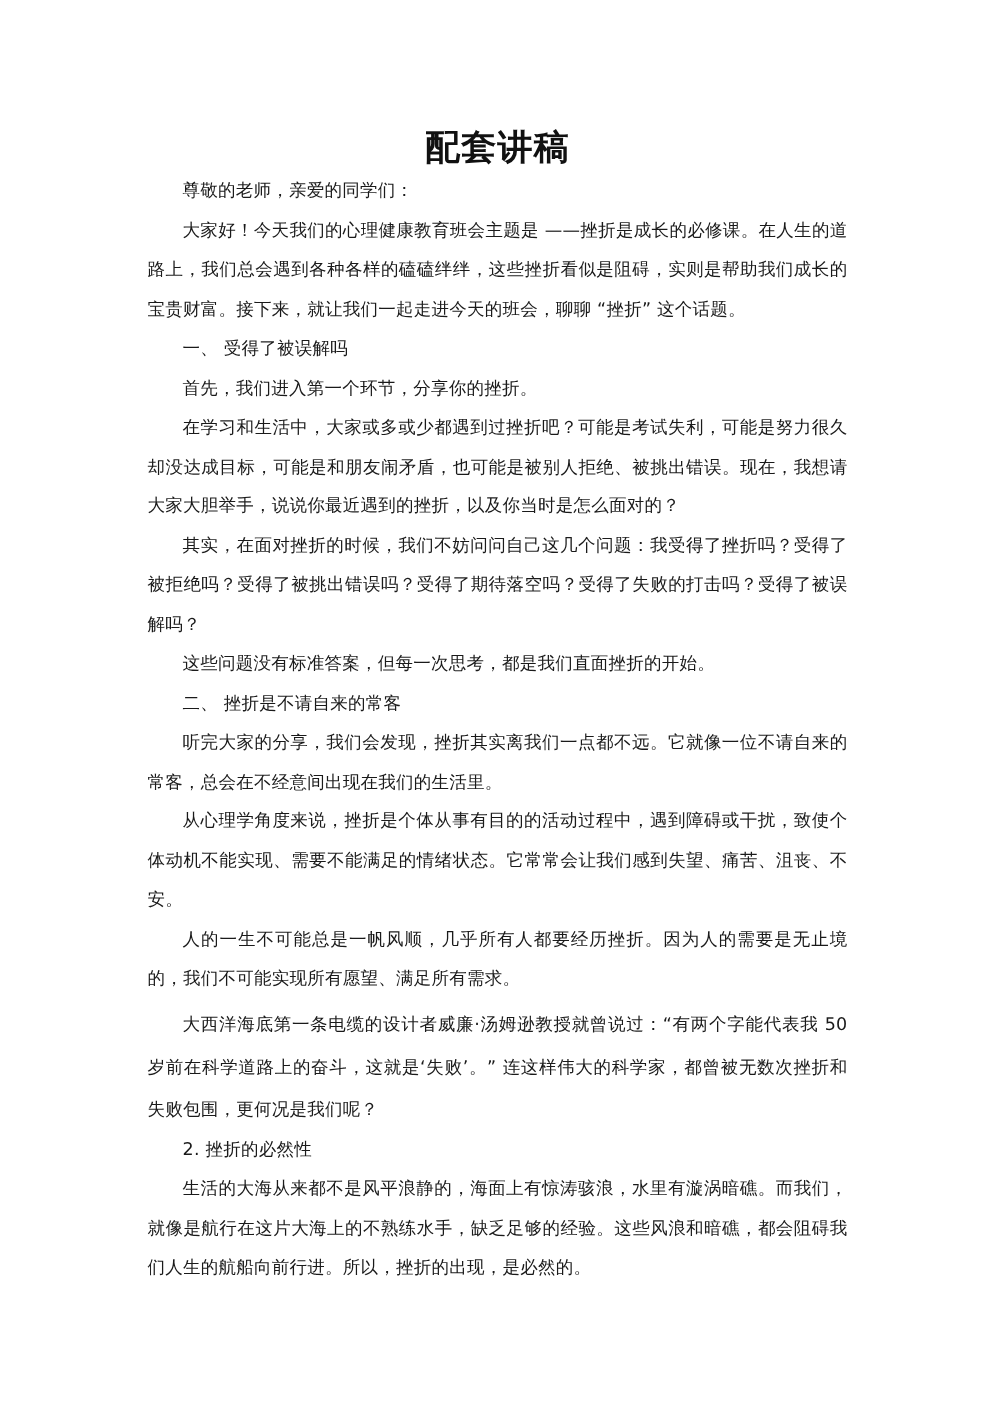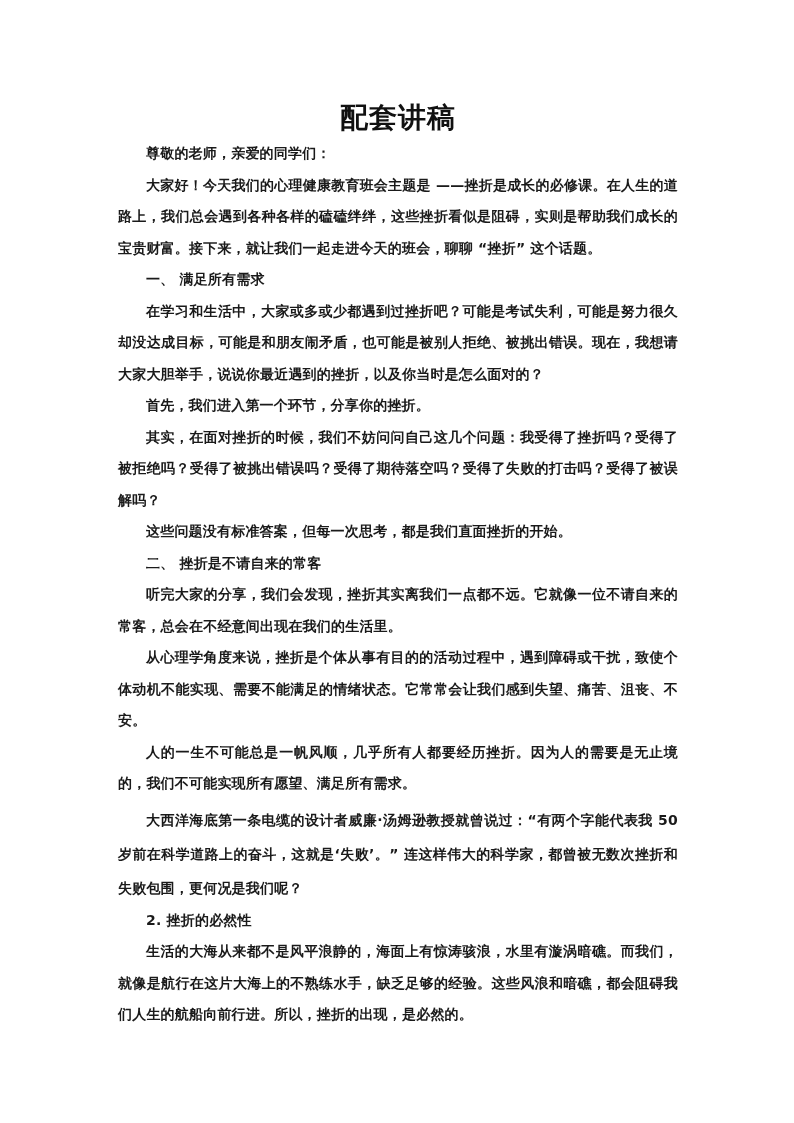--- a/index.html
+++ b/index.html
@@ -32,21 +32,20 @@
       font-family: "DejaVu Serif", "Liberation Serif", serif;
       letter-spacing: 1px;
       color: #111;
       line-height: 34px;
     }
     .body-flow {
       position: absolute;
       left: 0;
       top: 138px;
       width: 560px;
-      font-weight: bold;
     }
     p {
       margin: 0;
       font-size: 14px;
       line-height: 31.5px;
       text-indent: 28px;
       text-align: justify;
       letter-spacing: 0.2px;
     }
     p.heading { text-indent: 28px; }
@@ -54,23 +53,23 @@
   </style>
 </head>
 <body>
 
 <div class="page">
   <div class="title">配套讲稿</div>
 
   <div class="body-flow">
     <p>尊敬的老师，亲爱的同学们：</p>
     <p>大家好！今天我们的心理健康教育班会主题是 ——挫折是成长的必修课。在人生的道路上，我们总会遇到各种各样的磕磕绊绊，这些挫折看似是阻碍，实则是帮助我们成长的宝贵财富。接下来，就让我们一起走进今天的班会，聊聊 “挫折” 这个话题。</p>
-    <p class="heading">一、 满足所有需求</p>
+    <p class="heading">一、 受得了被误解吗</p>
+    <p>首先，我们进入第一个环节，分享你的挫折。</p>
     <p>在学习和生活中，大家或多或少都遇到过挫折吧？可能是考试失利，可能是努力很久却没达成目标，可能是和朋友闹矛盾，也可能是被别人拒绝、被挑出错误。现在，我想请大家大胆举手，说说你最近遇到的挫折，以及你当时是怎么面对的？</p>
-    <p>首先，我们进入第一个环节，分享你的挫折。</p>
     <p>其实，在面对挫折的时候，我们不妨问问自己这几个问题：我受得了挫折吗？受得了被拒绝吗？受得了被挑出错误吗？受得了期待落空吗？受得了失败的打击吗？受得了被误解吗？</p>
     <p>这些问题没有标准答案，但每一次思考，都是我们直面挫折的开始。</p>
     <p class="heading">二、 挫折是不请自来的常客</p>
     <p>听完大家的分享，我们会发现，挫折其实离我们一点都不远。它就像一位不请自来的常客，总会在不经意间出现在我们的生活里。</p>
     <p>从心理学角度来说，挫折是个体从事有目的的活动过程中，遇到障碍或干扰，致使个体动机不能实现、需要不能满足的情绪状态。它常常会让我们感到失望、痛苦、沮丧、不安。</p>
     <p class="spaced-bottom">人的一生不可能总是一帆风顺，几乎所有人都要经历挫折。因为人的需要是无止境的，我们不可能实现所有愿望、满足所有需求。</p>
     <p style="line-height:34px;">大西洋海底第一条电缆的设计者威廉·汤姆逊教授就曾说过：“有两个字能代表我 50 岁前在科学道路上的奋斗，这就是‘失败’。” 连这样伟大的科学家，都曾被无数次挫折和失败包围，更何况是我们呢？</p>
     <p class="heading">2. 挫折的必然性</p>
     <p>生活的大海从来都不是风平浪静的，海面上有惊涛骇浪，水里有漩涡暗礁。而我们，就像是航行在这片大海上的不熟练水手，缺乏足够的经验。这些风浪和暗礁，都会阻碍我们人生的航船向前行进。所以，挫折的出现，是必然的。</p>
   </div>

